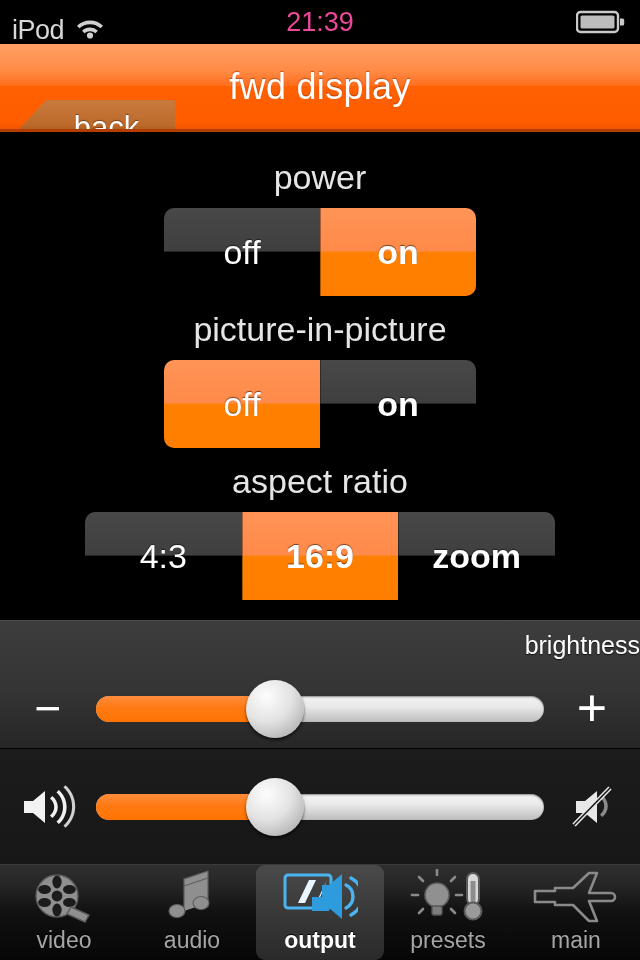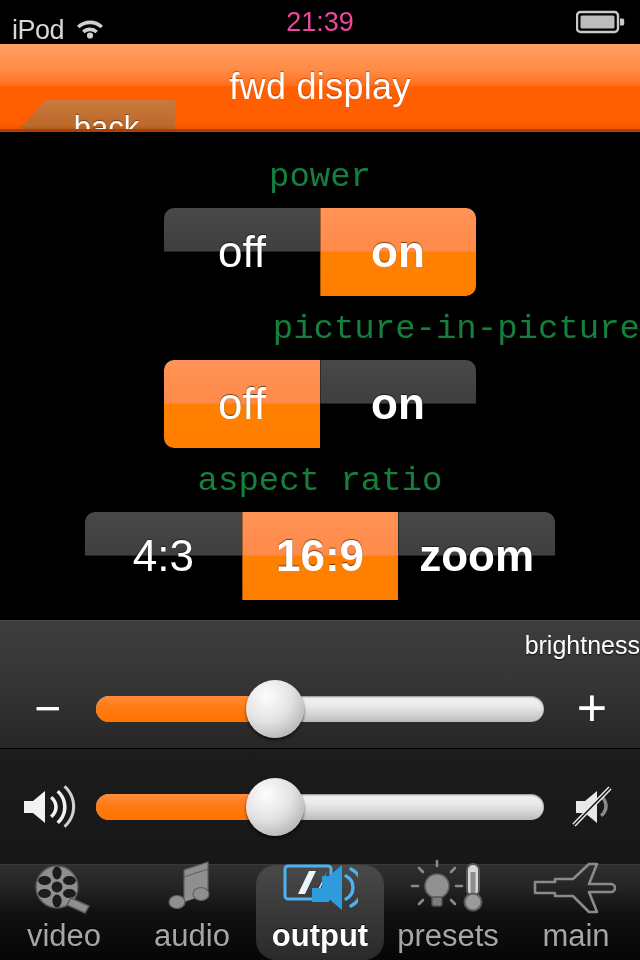--- a/index.html
+++ b/index.html
@@ -57,33 +57,32 @@
   .backwrap{
     position:absolute; left:10px; top:15px; width:157px; height:58px;
     filter:drop-shadow(0 1px 0 rgba(255,190,140,.45));
   }
 
   
   .content{ position:absolute; left:0; top:132px; width:640px; height:488px; background:#000; }
 
   .group{ position:absolute; left:0; width:640px; text-align:center; }
   .grouplabel{
-    font-size:34px; color:#15803d; line-height:1;
+    font-size:34px; color:#e5e5e5; line-height:1;
     text-shadow:0 1px 1px rgba(0,0,0,.8);
-    font-family:Liberation Mono, monospace;
   }
 
   
   .seg{
     display:flex; margin:14px auto 0; border-radius:10px; overflow:hidden;
     height:88px; box-shadow:0 1px 2px rgba(0,0,0,.9);
   }
   .seg-item{
     flex:1; display:flex; align-items:center; justify-content:center;
-    font-size:44px; color:#fff; height:88px;
+    font-size:34px; color:#fff; height:88px;
     text-shadow:0 -1px 1px rgba(0,0,0,.55);
     position:relative;
   }
   .seg-item.off{
     background:linear-gradient(to bottom,#484848 0%, #3f3f3f 49%, #000 50%, #000 100%);
   }
   .seg-item.on{
     background:linear-gradient(to bottom,#ff9457 0%, #ff8a49 49%, #ff8000 50%, #ff7e00 100%);
   }
   .seg-item + .seg-item{ box-shadow:inset 1px 0 0 rgba(0,0,0,.35);font-weight:bold; }
@@ -130,24 +129,24 @@
   .tabbar{
     position:absolute; left:0; top:864px; width:640px; height:96px;
     background:linear-gradient(to bottom,#2f2f2f 0%, #252525 22%, #111 50%, #060606 100%);
     display:flex; border-top:1px solid #3a3a3a;
   }
   .tab{
     flex:1; display:flex; flex-direction:column; align-items:center; justify-content:flex-end;
     padding-bottom:6px; position:relative;
   }
   .tab .ic{ height:58px; display:flex; align-items:flex-end; justify-content:center; }
-  .tab .tl{ font-size:31px; color:#a6a6a6; margin-top:2px; text-shadow:0 -1px 0 #000; }
+  .tab .tl{ font-size:23px; color:#a6a6a6; margin-top:2px; text-shadow:0 -1px 0 #000; }
   .tab.sel{
     background:linear-gradient(to bottom,#4a4a4a 0%, #3a3a3a 45%, #2a2a2a 100%);
-    border-radius:20px;
+    border-radius:9px;
   }
   .tab.sel .tl{ color:#fff; font-weight:bold; }
 </style>
 </head>
 <body>
 
 <div id="app">
 
   <div class="statusbar">
     <div class="sb-left">
@@ -183,21 +182,21 @@
   <div class="content">
 
     <div class="group" style="top:28px;">
       <div class="grouplabel">power</div>
       <div class="seg" style="width:312px;">
         <div class="seg-item off">off</div>
         <div class="seg-item on">on</div>
       </div>
     </div>
 
-    <div class="group" style="top:180px;text-align:right;">
+    <div class="group" style="top:180px;">
       <div class="grouplabel">picture-in-picture</div>
       <div class="seg" style="width:312px;">
         <div class="seg-item on">off</div>
         <div class="seg-item off">on</div>
       </div>
     </div>
 
     <div class="group" style="top:332px;">
       <div class="grouplabel">aspect ratio</div>
       <div class="seg" style="width:470px;align-items:center;">

